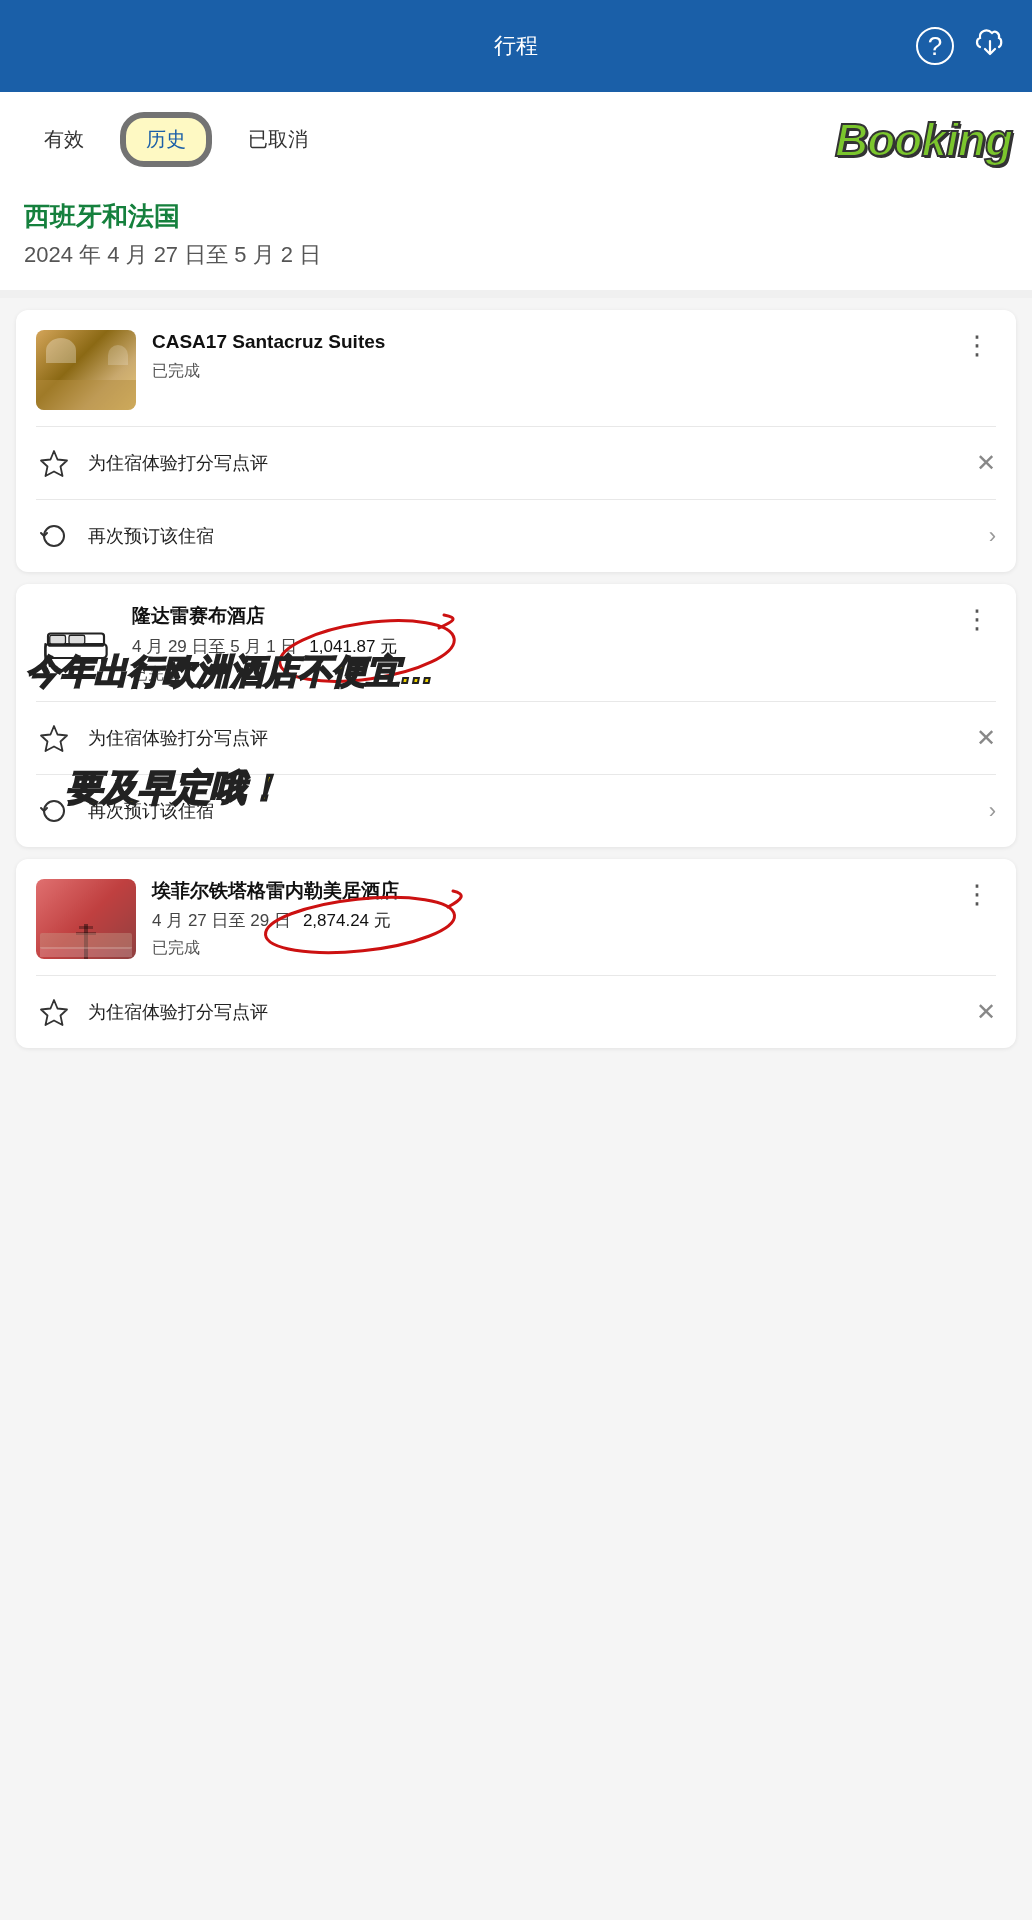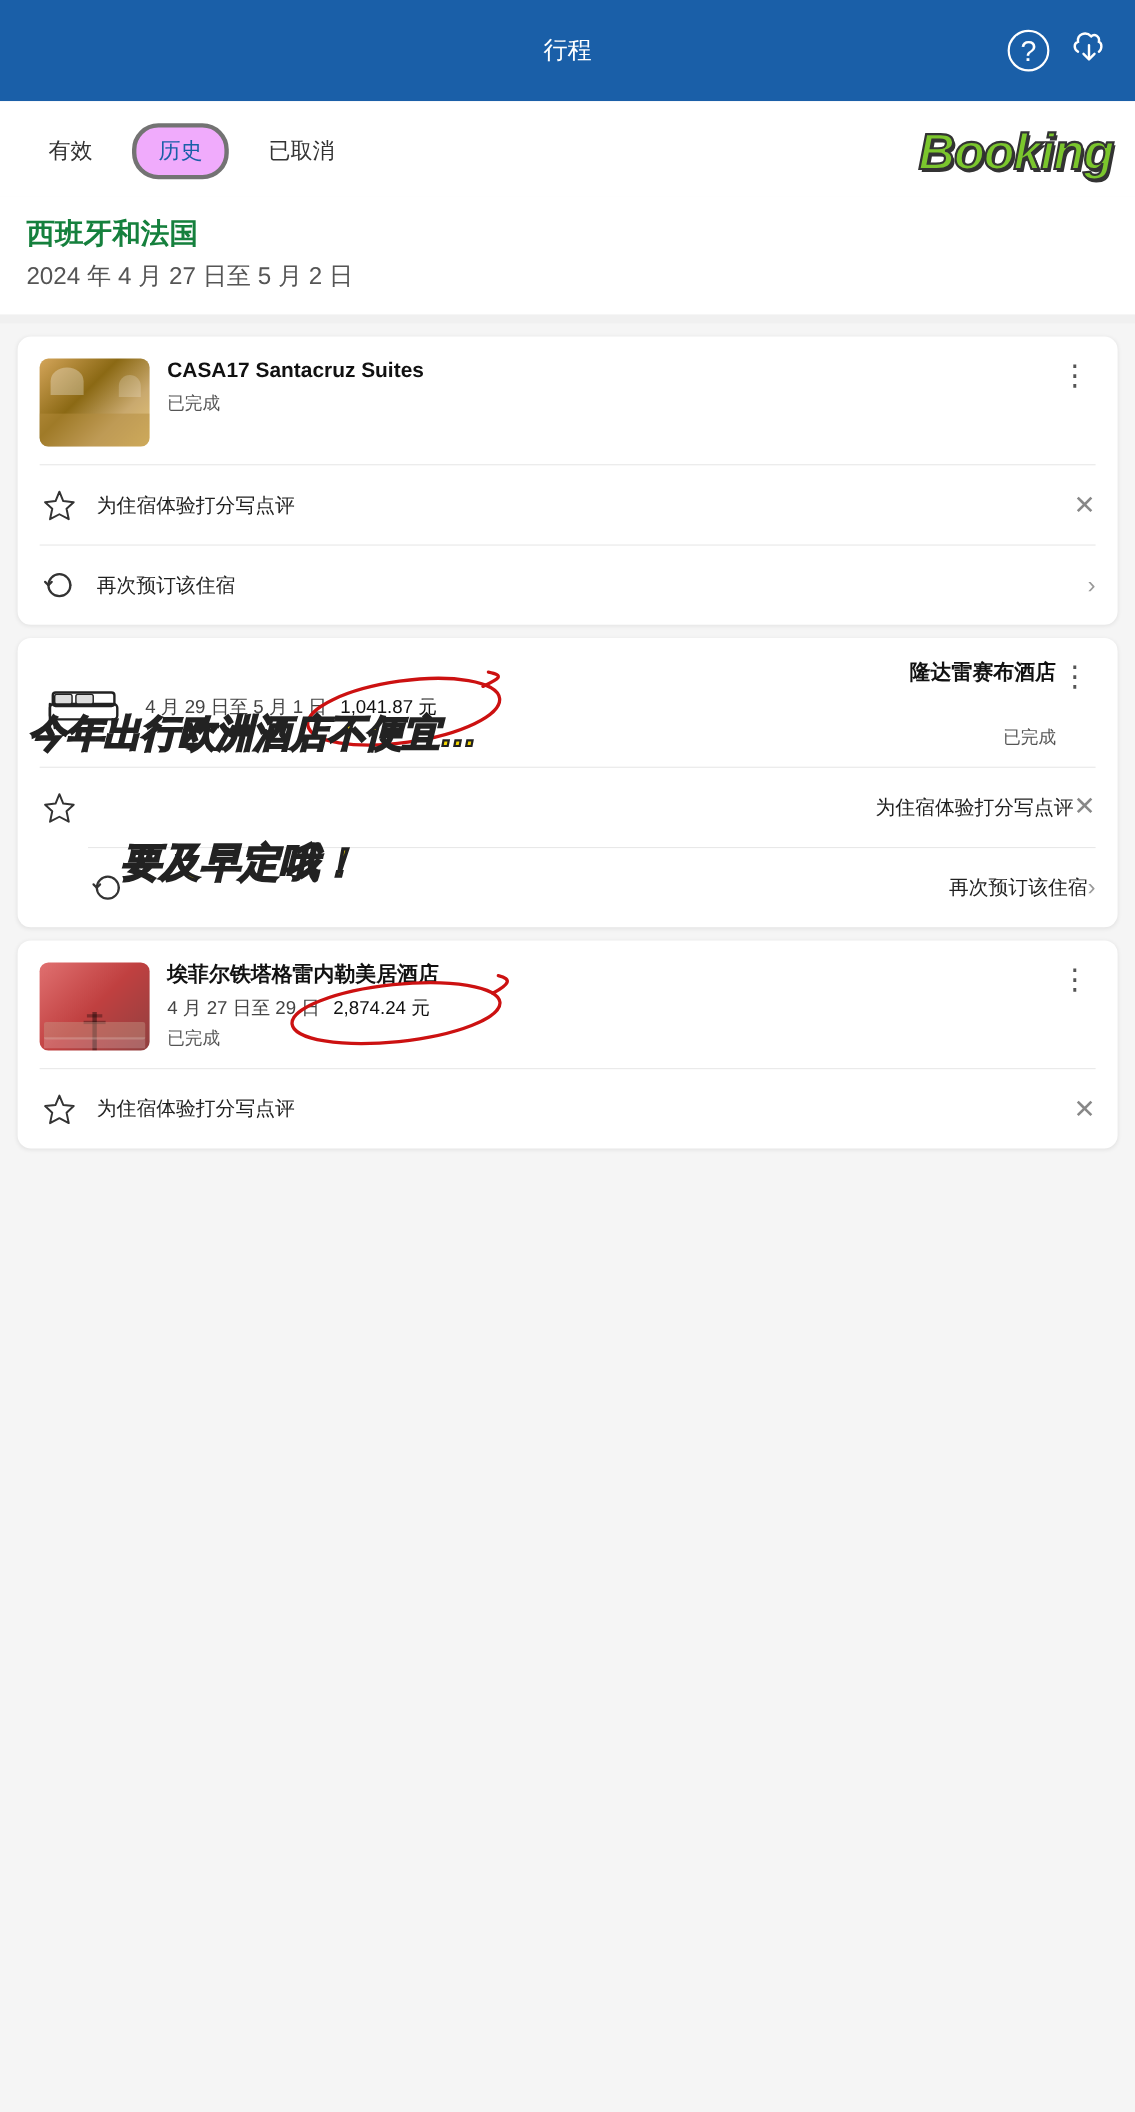--- a/index.html
+++ b/index.html
@@ -62,23 +62,23 @@
       position: relative;
     }
     .tab {
       font-size: 20px;
       color: #333;
       padding: 8px 20px;
       cursor: pointer;
       border-radius: 24px;
     }
     .tab.active {
-      background: #f0abfc;
+      background: #fef9c3;
       color: #1a5fa8;
-      border: 4px solid #737373;
+      border: 6px solid #737373;
       font-weight: 500;
     }
     .booking-logo {
       position: absolute;
       right: 20px;
       font-family: Arial, sans-serif;
       font-size: 46px;
       font-weight: 900;
       font-style: italic;
       color: #7bc62d;
@@ -289,21 +289,21 @@
           <polyline points="2,12 5,15 8,12" stroke="#333" stroke-width="2" fill="none" stroke-linecap="round" stroke-linejoin="round"></polyline>
         </svg>
       </div>
       <div class="action-label">再次预订该住宿</div>
       <div class="action-right">›</div>
     </div>
   </div>
 </div>
 
 <div style="position:relative;">
-  <div class="card-inner" style="border-radius:12px; margin: 12px 16px 0; background:white; box-shadow:0 1px 4px rgba(0,0,0,0.08);text-align:right;">
+  <div class="card-inner" style="border-radius:12px; margin: 12px 16px 0; background:white; box-shadow:0 1px 4px rgba(0,0,0,0.08);">
     <div class="booking-row">
 
       <div class="hotel-icon-placeholder">
         <svg class="bed-icon-svg" viewBox="0 0 80 60" fill="none" xmlns="http://www.w3.org/2000/svg">
           <rect x="5" y="30" width="70" height="16" rx="4" stroke="#222" stroke-width="2.5" fill="none"></rect>
           <rect x="8" y="18" width="64" height="14" rx="3" stroke="#222" stroke-width="2.5" fill="none"></rect>
           <rect x="10" y="20" width="18" height="10" rx="2" fill="#ddd" stroke="#222" stroke-width="1.5"></rect>
           <rect x="32" y="20" width="18" height="10" rx="2" fill="#ddd" stroke="#222" stroke-width="1.5"></rect>
           <line x1="10" y1="46" x2="10" y2="55" stroke="#222" stroke-width="2.5" stroke-linecap="round"></line>
           <line x1="70" y1="46" x2="70" y2="55" stroke="#222" stroke-width="2.5" stroke-linecap="round"></line>
@@ -350,21 +350,21 @@
         <div class="action-icon">
           <svg width="30" height="30" viewBox="0 0 30 30" fill="none" xmlns="http://www.w3.org/2000/svg">
             <polygon points="15,3 18.5,11.5 28,12.5 21.5,18.5 23.5,28 15,23.5 6.5,28 8.5,18.5 2,12.5 11.5,11.5" stroke="#333" stroke-width="1.8" fill="none" stroke-linejoin="round"></polygon>
           </svg>
         </div>
         <div class="action-label">为住宿体验打分写点评</div>
         <div class="action-close">✕</div>
       </div>
     </div>
 
-    <div style="position:relative;margin-left:44px;">
+    <div style="position:relative;">
 
       <div style="
         position: absolute;
         top: -8px;
         left: 50px;
         font-size: 36px;
         font-weight: 900;
         font-style: italic;
         color: #f5d800;
         -webkit-text-stroke: 2px #222;

